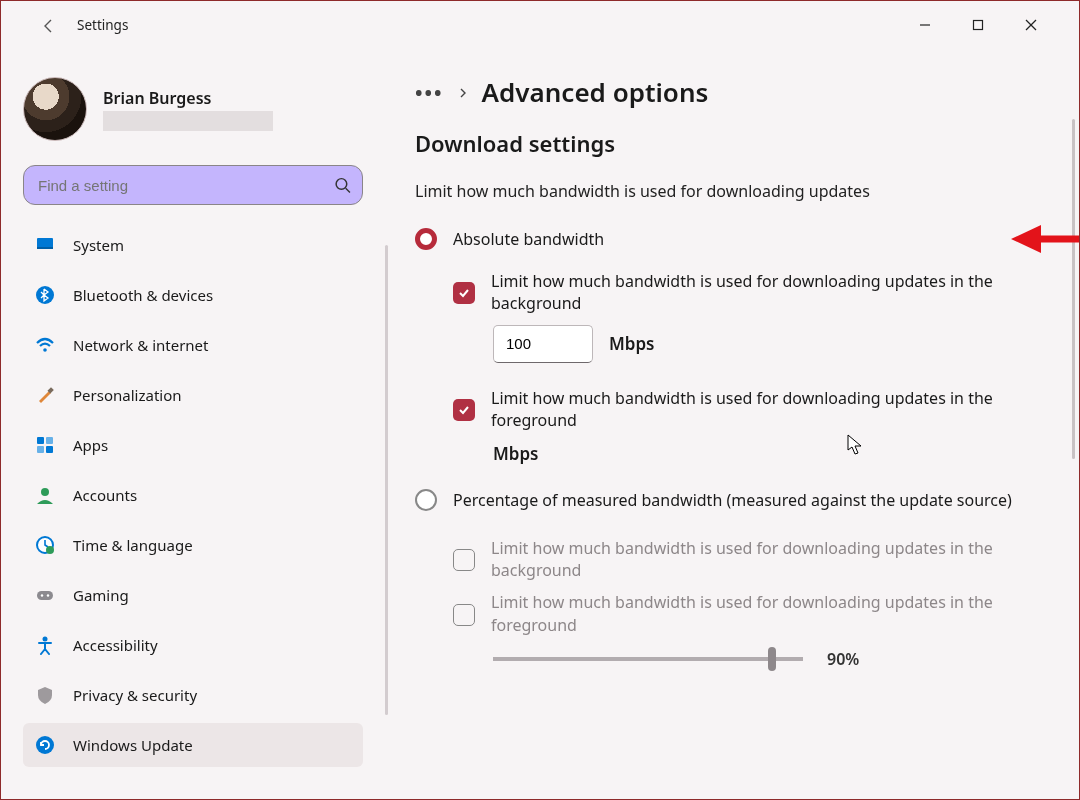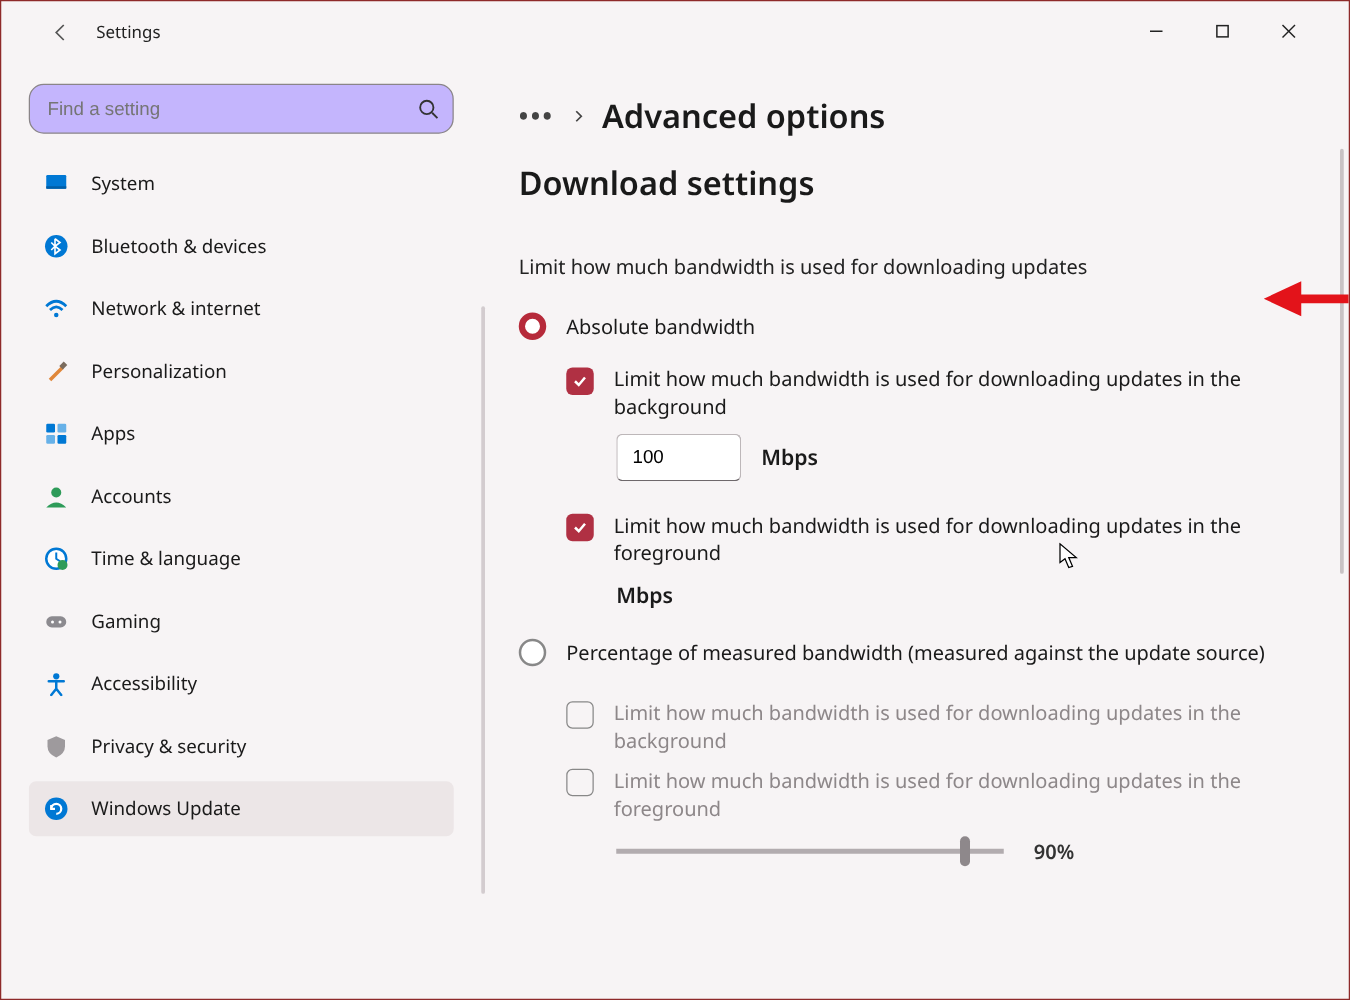--- a/index.html
+++ b/index.html
@@ -84,35 +84,35 @@
   }
   .breadcrumb {
     display:flex;
     align-items:center;
     gap:14px;
     margin-bottom: 18px;
   }
   .breadcrumb-dots { font-size: 20px; color:#444; letter-spacing:2px; font-weight:700; }
   .breadcrumb-chevron svg { width:10px; height:10px; color:#444; }
   .page-title { font-size: 26px; font-weight: 600; }
-  .section-heading { font-size: 26px; font-weight: 600; margin-bottom: 38px; }
+  .section-heading { font-size: 22px; font-weight: 600; margin-bottom: 22px; }
   .section-sub { font-size: 16px; color:#222; margin-bottom: 26px; }
 
   .radio-row { display:flex; align-items:center; gap:16px; margin-bottom: 20px; }
   .radio {
     width:22px; height:22px; border-radius:50%;
     border: 2px solid #888; background:#fff;
     display:flex; align-items:center; justify-content:center;
     flex-shrink:0;
   }
   .radio.selected { border-color:#b62a3a; border-width:5px; }
   .radio.selected::after { content:""; width:6px; height:6px; border-radius:50%; background:#fff; }
   .radio-label { font-size: 16px; }
 
-  .sub-option { display:flex; align-items:flex-start; gap:16px; margin-left:38px; margin-bottom: 10px; }
+  .sub-option { display:flex; align-items:center; gap:16px; margin-left:38px; margin-bottom: 10px; }
   .checkbox {
     width:22px; height:22px; border-radius:5px;
     background:#b03043; display:flex; align-items:center; justify-content:center;
     flex-shrink:0; margin-top:2px;
   }
   .checkbox svg { width:12px; height:12px; color:#fff; stroke:#fff; }
   .checkbox.unchecked { background:transparent; border:1.5px solid #888; }
   .sub-option-text { font-size:16px; line-height:1.4; max-width: 540px; }
   .sub-option.disabled .sub-option-text { color:#8d8789; }
 
@@ -187,20 +187,27 @@
           <line x1="1" y1="1" x2="11" y2="11"></line>
           <line x1="11" y1="1" x2="1" y2="11"></line>
         </svg>
       </div>
   </div>
 </div>
 
 <div class="shell">
 
   <aside class="sidebar">
+    <div class="user-row">
+      <div class="avatar"></div>
+      <div class="user-meta">
+        <div class="user-name">Brian Burgess</div>
+        <div class="user-email-mask"></div>
+      </div>
+    </div>
 
     <div class="search-wrap">
       <input type="text" placeholder="Find a setting" style="">
       <span class="search-icon">
         <svg viewBox="0 0 16 16" fill="none" stroke="currentColor" stroke-width="1.4">
             <circle cx="7" cy="7" r="5"></circle>
             <line x1="11" y1="11" x2="15" y2="15"></line>
           </svg>
       </span>
     </div>

